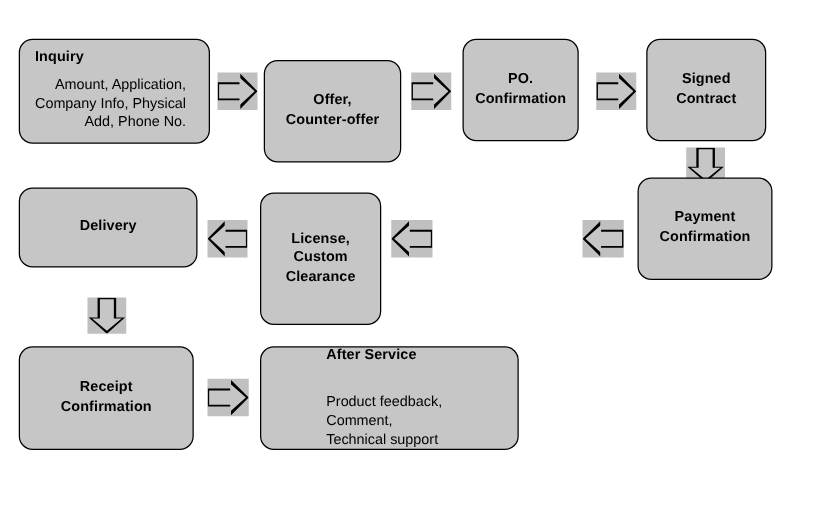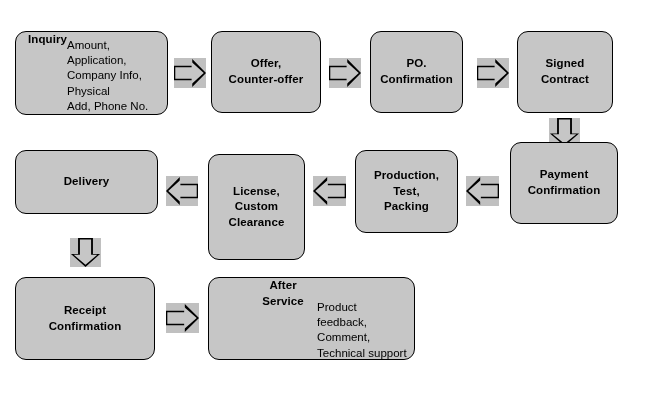--- a/index.html
+++ b/index.html
@@ -18,21 +18,21 @@
     background: #ffffff;
     overflow: hidden;
   }
   .node {
     position: absolute;
     box-sizing: border-box;
     background: #c6c6c6;
     border: 1px solid #000000;
     border-radius: 11px;
     display: flex;
-    flex-direction: row;
+    flex-direction: column;
     align-items: center;
     justify-content: center;
     text-align: center;
     color: #000000;
   }
   .node-title {
     font-weight: bold;
     font-size: 11.5px;
     line-height: 1.35;
     letter-spacing: 0.1px;
@@ -81,31 +81,31 @@
     clip-path: polygon(32% 5%, 68% 5%, 68% 58%, 88% 58%, 50% 92%, 12% 58%, 32% 58%);
   }
 </style>
 </head>
 <body>
 
 <div id="canvas">
 
   <div class="node" style="left:15px; top:31px; width:153px; height:84px;">
     <div class="node-title align-left-title" style="align-self:flex-start; padding-left:12px;">Inquiry</div>
-    <div class="node-detail" style="align-self:flex-start; padding-right:6px; text-align:left; margin-top:6px;">Amount, Application,
+    <div class="node-detail" style="align-self:flex-start; padding-left:12px; padding-right:6px; text-align:right; margin-top:6px;">Amount, Application,
 Company Info, Physical
 Add, Phone No.</div>
   </div>
 
   <div class="arrow arrow-right" style="left:174px; top:58px; width:32px; height:30px;">
     <div class="fill"></div>
     <div class="inner"></div>
   </div>
 
-  <div class="node" style="left:211px; top:31px; width:110px; height:82px;">
+  <div class="node" style="left:211px; top:48px; width:110px; height:82px;">
     <div class="node-title">Offer,
 Counter-offer</div>
   </div>
 
   <div class="arrow arrow-right" style="left:329px; top:58px; width:32px; height:30px;">
     <div class="fill"></div>
     <div class="inner"></div>
   </div>
 
   <div class="node" style="left:370px; top:31px; width:93px; height:82px;">
@@ -141,25 +141,20 @@
     <div class="node-title">License,
 Custom
 Clearance</div>
   </div>
 
   <div class="arrow arrow-left" style="left:313px; top:176px; width:33px; height:30px;">
     <div class="fill"></div>
     <div class="inner"></div>
   </div>
 
-  <div class="node" style="left:355px; top:150px; width:103px; height:83px;">
-    <div class="node-title">Production,
-Test,
-Packing</div>
-  </div>
 
   <div class="arrow arrow-left" style="left:466px; top:176px; width:33px; height:30px;">
     <div class="fill"></div>
     <div class="inner"></div>
   </div>
 
   <div class="node" style="left:510px; top:142px; width:108px; height:82px;">
     <div class="node-title">Payment
 Confirmation</div>
   </div>

